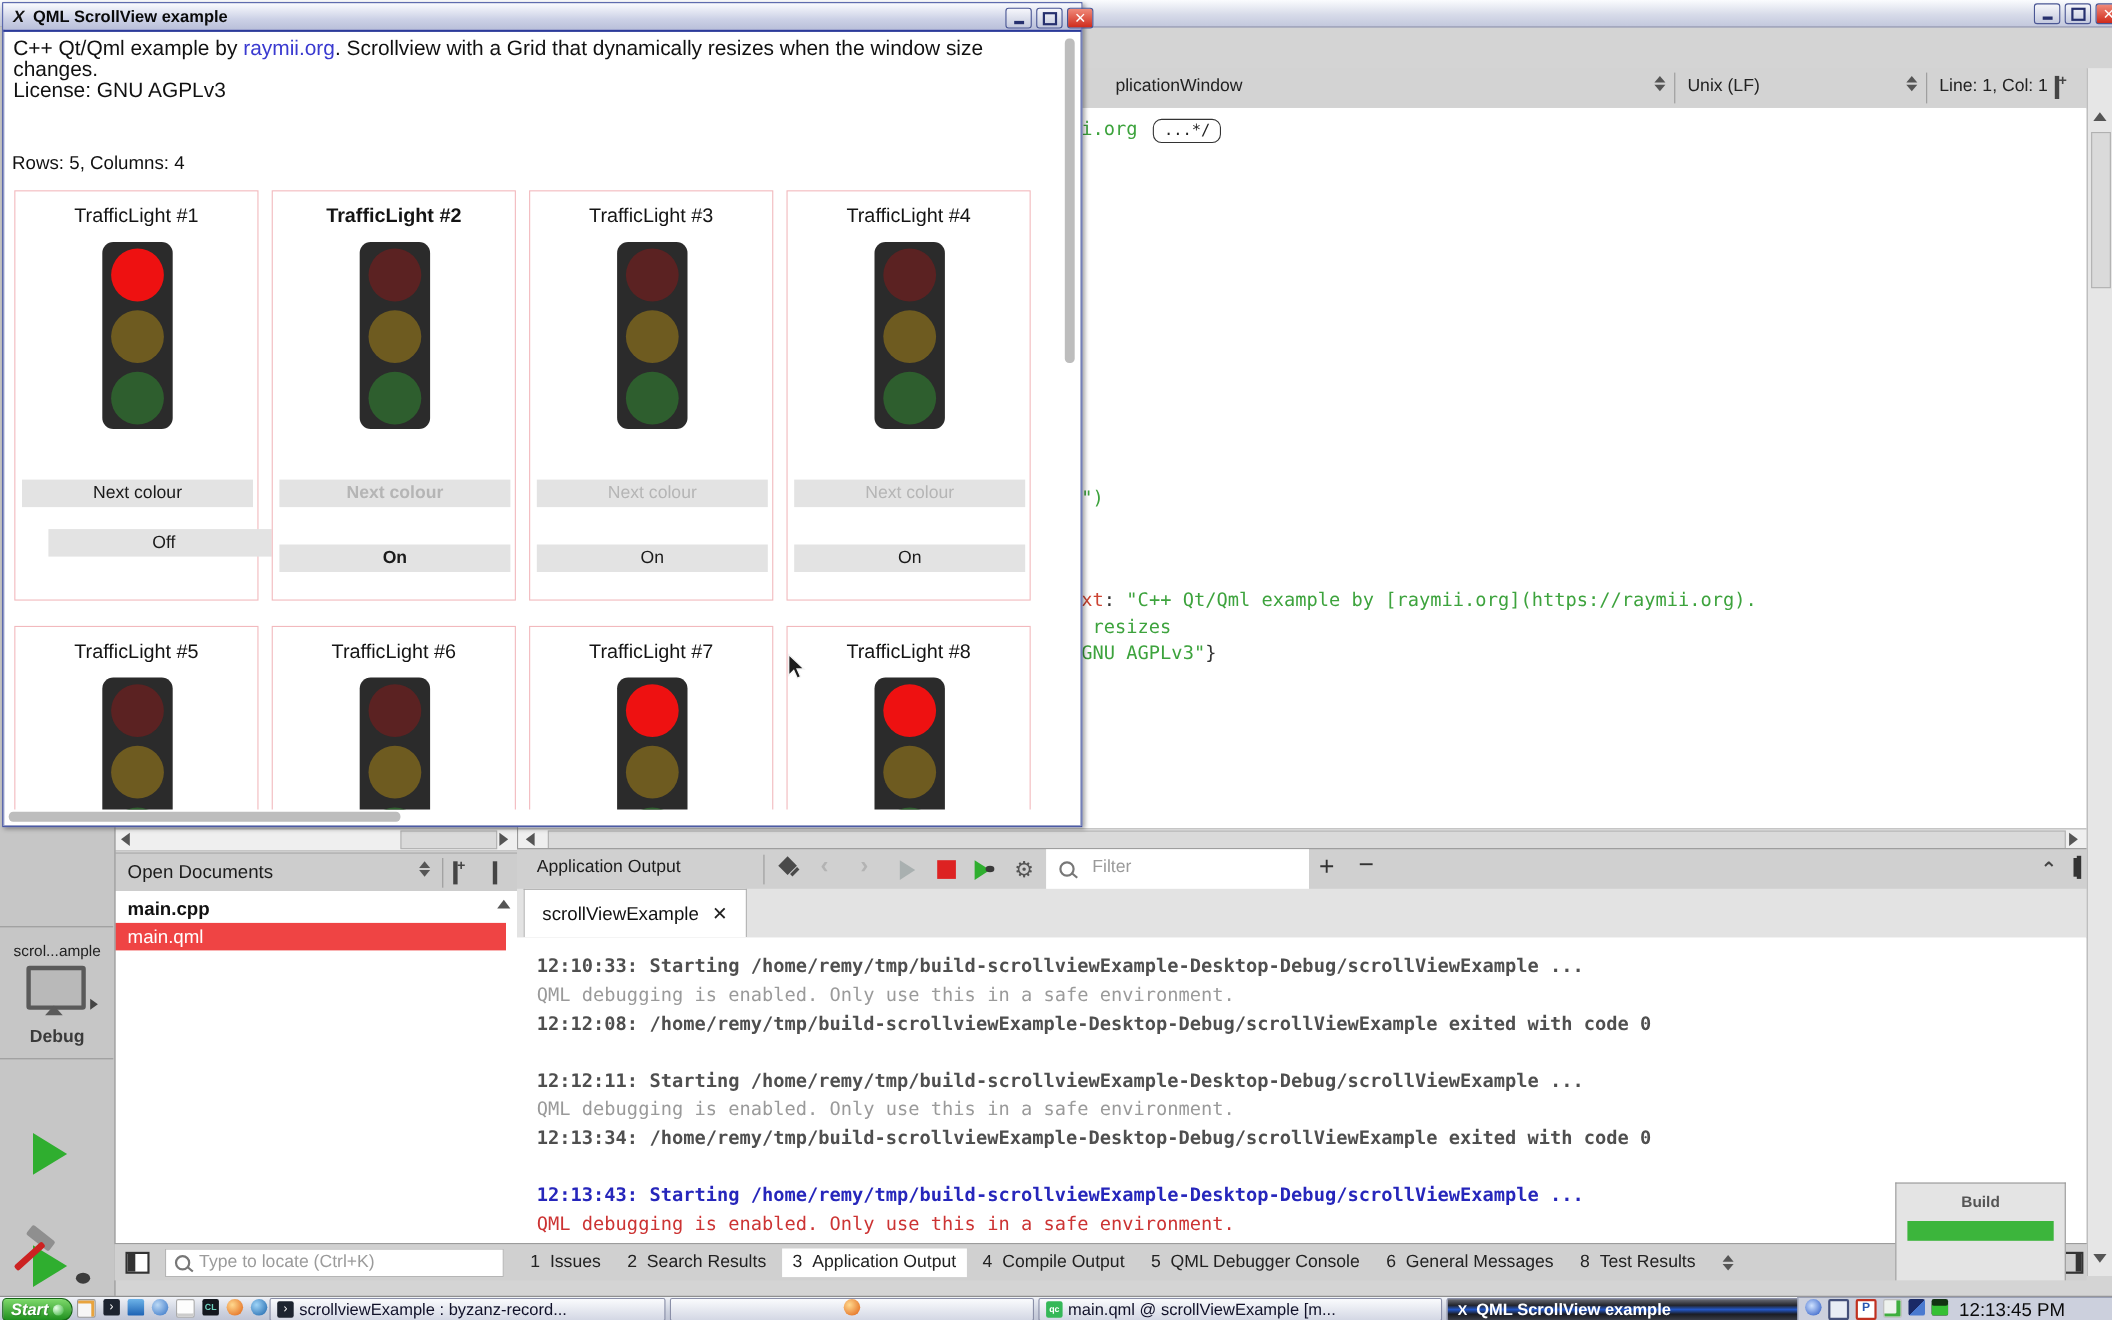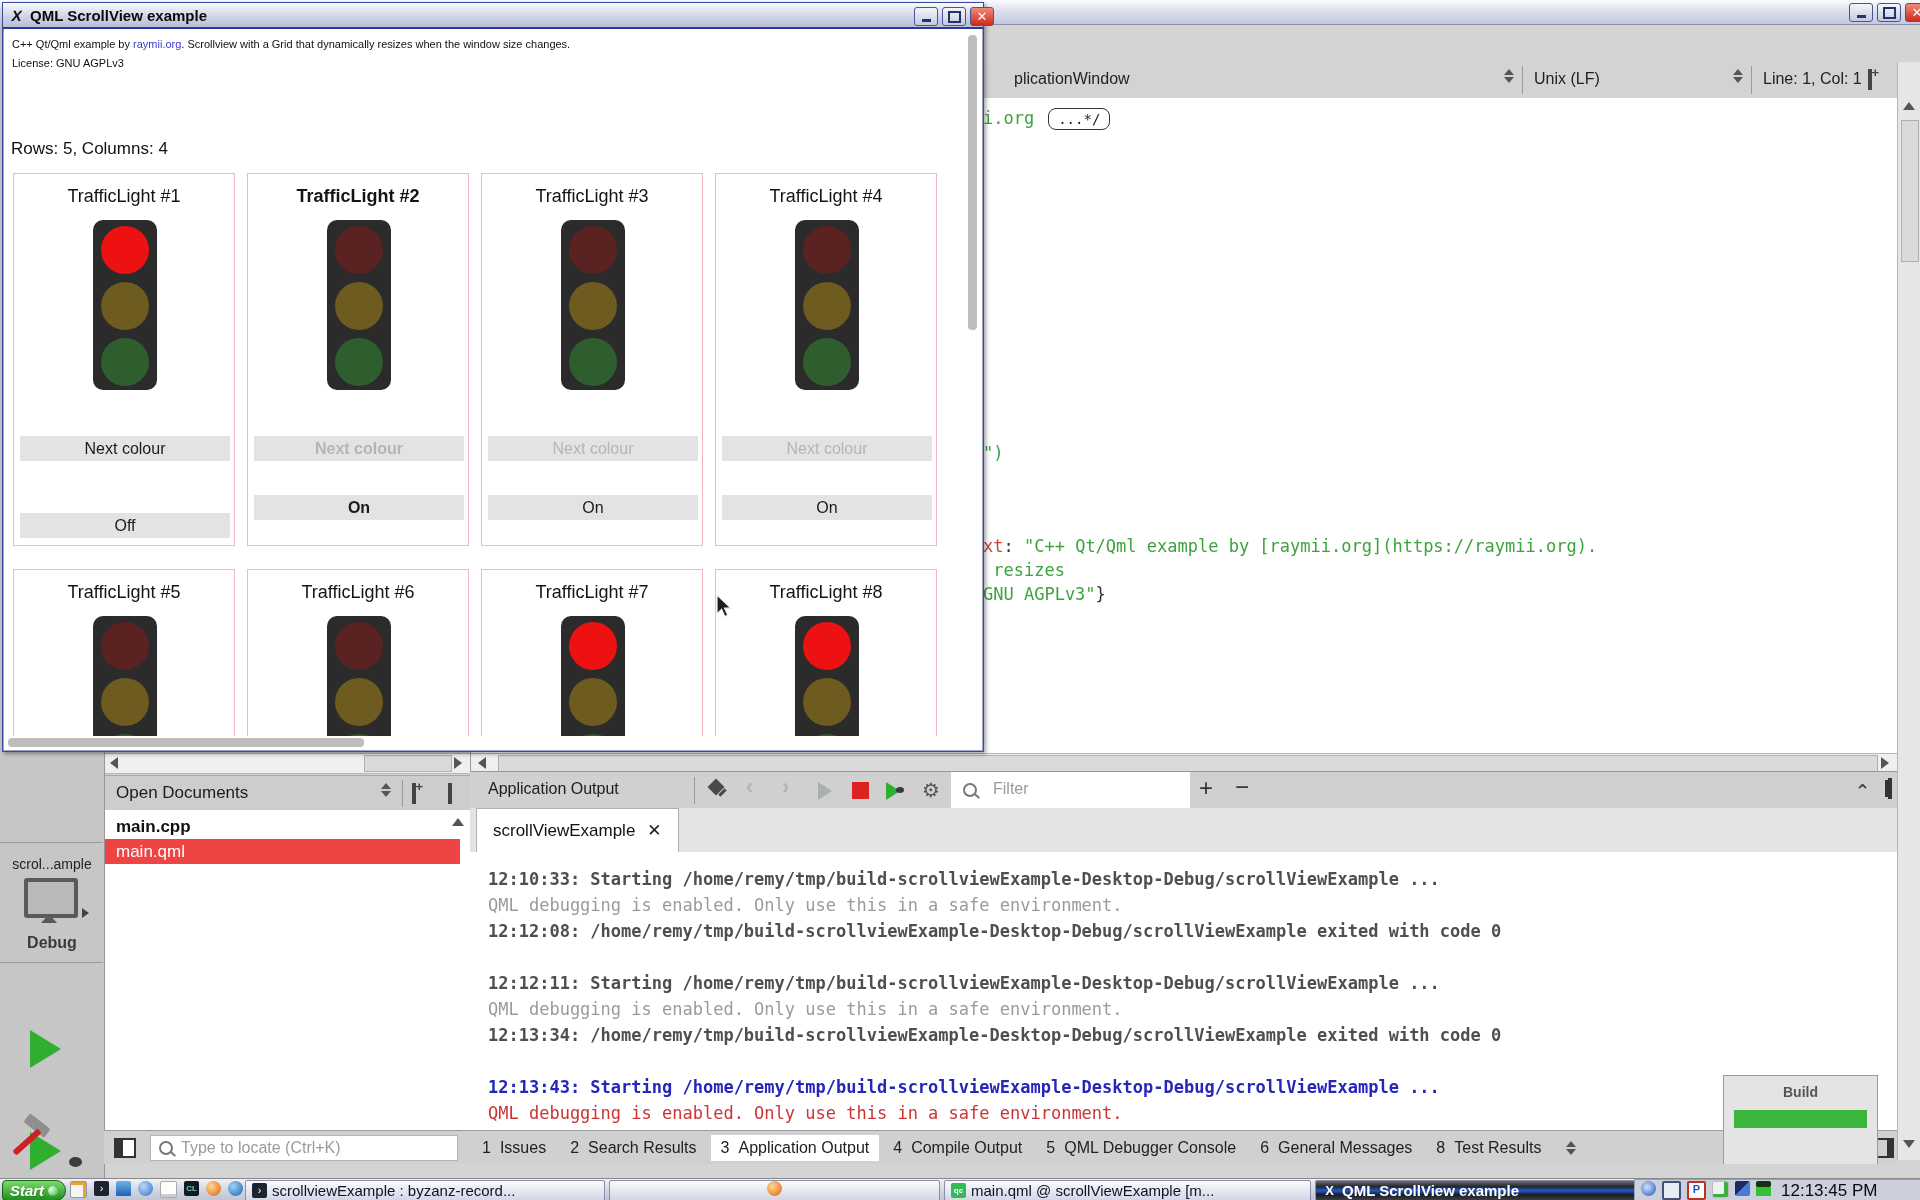--- a/index.html
+++ b/index.html
@@ -122,21 +122,21 @@
   .tb-ico{width:15px;height:15px;flex:none;border-radius:2px;position:relative;}
   .tray{background:#ccd0dd;border:1px solid #9aa0b5;border-right:none;display:flex;align-items:center;gap:6px;padding:0 6px;}
   .clock{font-size:17px;color:#0a0a0a;}
 
   
   .app-window{border:1px solid #39499c;box-shadow:0 0 0 1px #9aa2c8 inset, 2px 2px 4px rgba(0,0,0,.35);background:#fff;}
   .app-titlebar{height:24px;background:linear-gradient(180deg,#fafbfe 0%,#ccd1e6 60%,#b9bfd9 100%);
     border-bottom:2px solid #2b3a9a;display:flex;align-items:center;}
   .app-title{font-size:15px;font-weight:bold;color:#0a0a0a;}
   .x-logo{font-weight:bold;font-size:15px;color:#111;transform:skewX(-12deg);}
-  .app-text{font-size:11px;color:#111;line-height:19px;}
+  .app-text{font-size:19px;color:#111;line-height:19px;}
   .link{color:#3a3ad0;}
   .grid-info{font-size:17px;color:#111;}
   .cell{position:absolute;width:220px;height:371px;border:1px solid #f2b9bd;background:#fff;}
   .cell-title{position:absolute;top:12px;width:100%;text-align:center;font-size:18px;color:#141414;}
   .tl-housing{position:absolute;left:79px;top:46px;width:64px;height:170px;background:#2b2b2b;border-radius:10px;}
   .tl-circle{position:absolute;left:8px;width:48px;height:48px;border-radius:50%;}
   .cell-btn{position:absolute;left:6px;width:210px;height:25px;background:#e3e3e3;
     text-align:center;font-size:16px;line-height:25px;color:#1a1a1a;}
   .cell-btn.disabled{color:#b5b5b5;}
   .app-sb-h{position:absolute;height:9px;border-radius:4px;background:#bdbdbd;}
@@ -392,21 +392,21 @@
 
     <div class="abs" style="left:1px;top:168px;width:976px;height:565px;overflow:hidden;" id="tl-grid">
         <div class="cell" style="left: 9px; top: 2px;">
           <div class="cell-title">TrafficLight #1</div>
           <div class="tl-housing">
             <div class="tl-circle" style="top: 6px; background: rgb(238, 17, 17);"></div>
             <div class="tl-circle" style="top: 62px; background: rgb(110, 91, 32);"></div>
             <div class="tl-circle" style="top: 118px; background: rgb(46, 94, 46);"></div>
           </div>
           <div class="cell-btn" style="top: 262px;">Next colour</div>
-          <div class="cell-btn" style="top: 339px;">Off</div>
+          <div class="cell-btn" style="top: 307px; margin-left: 24px;">Off</div>
         </div>
         <div class="cell" style="left: 243px; top: 2px; font-weight: bold;">
           <div class="cell-title">TrafficLight #2</div>
           <div class="tl-housing">
             <div class="tl-circle" style="top: 6px; background: rgb(91, 34, 34);"></div>
             <div class="tl-circle" style="top: 62px; background: rgb(110, 91, 32);"></div>
             <div class="tl-circle" style="top: 118px; background: rgb(46, 94, 46);"></div>
           </div>
           <div class="cell-btn disabled" style="top: 262px;">Next colour</div>
           <div class="cell-btn" style="top: 321px;">On</div>

